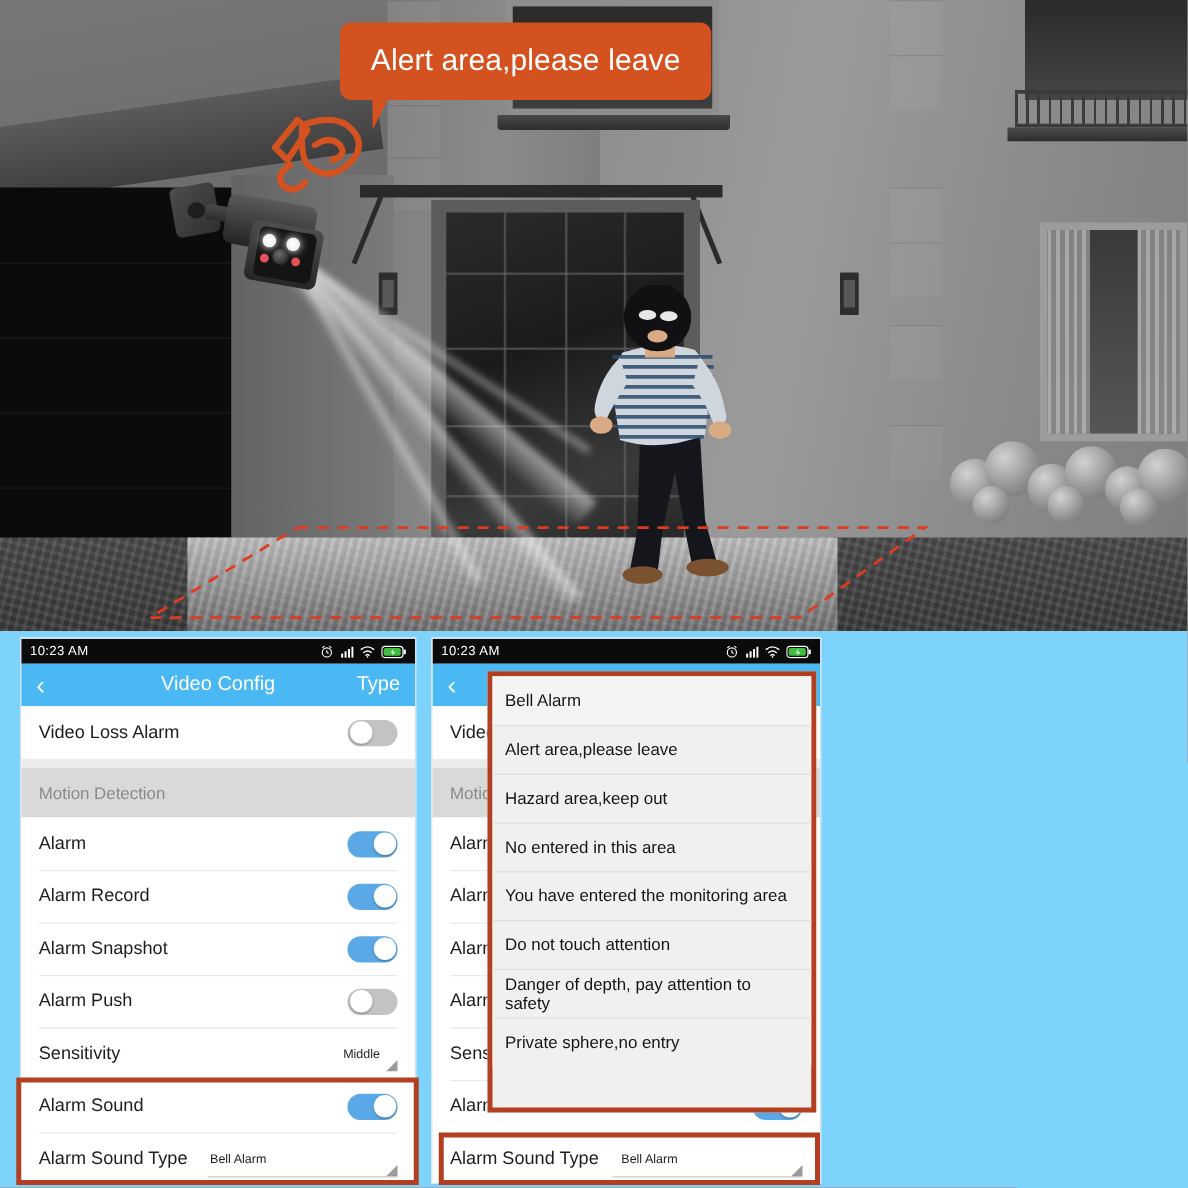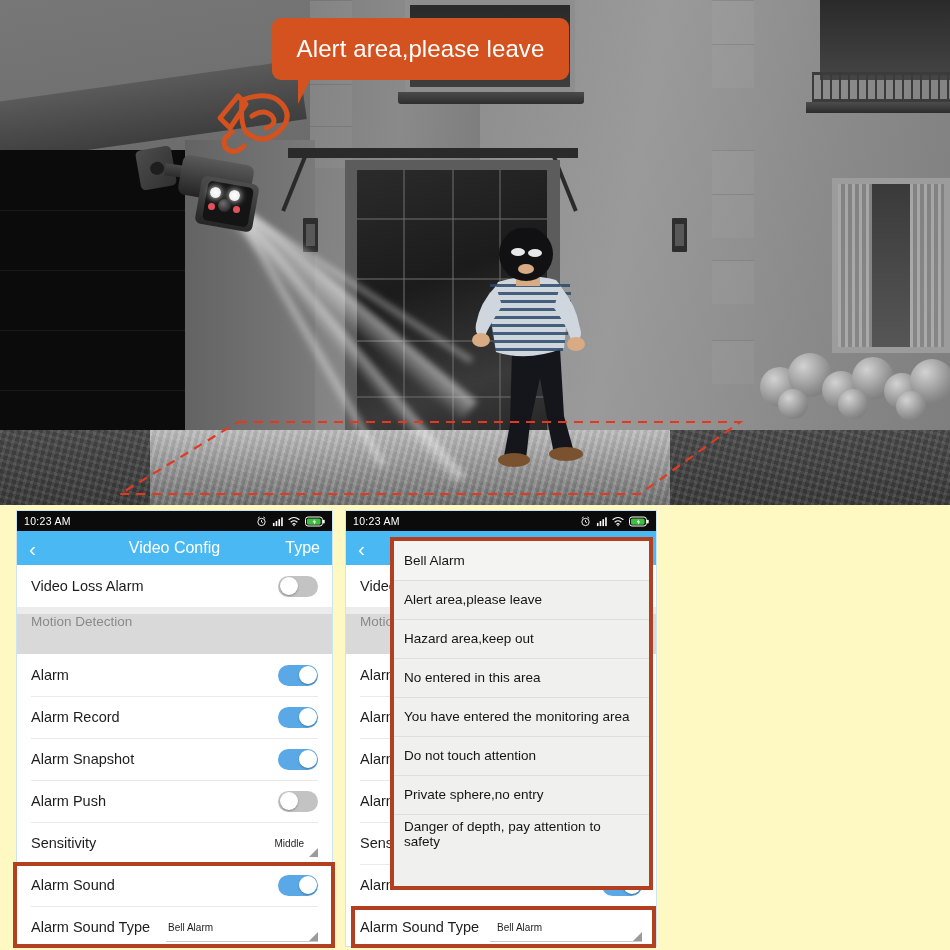--- a/index.html
+++ b/index.html
@@ -228,21 +228,21 @@
     content:""; position:absolute; left:26px; top:58px;
     width:0;height:0;
     border-left:14px solid #d4521f;
     border-bottom:28px solid transparent;
     border-right:10px solid transparent;
   }
 
   
   #bottom {
     position:absolute; left:0; top:505px; width:950px; height:445px;
-    background:#fef9c3;
+    background:#7dd3fc;
   }
 
   .phone {
     position:absolute; background:#fff;
     border:1px solid #cfe3ef;
     overflow:hidden;
   }
   #phone-left  { left:16px;  top:5px; width:317px; height:437px; }
   #phone-right { left:345px; top:5px; width:312px; height:437px; }
 
@@ -271,21 +271,21 @@
     height:42px; display:flex; align-items:center;
     padding:12px 14px; background:#fff; position:relative;
   }
   .row + .row:before {
     content:""; position:absolute; left:14px; right:14px; top:0;
     height:1px; background:#e9e9e9;
   }
   .row .label { font-size:14.5px; color:#1d1d1d; }
   .row .value { margin-left:auto; font-size:10px; color:#1d1d1d; padding-right:14px;}
   .section-head {
-    height:40px; display:flex; align-items:flex-start; padding:0 14px;
+    height:40px; display:flex; align-items:center; padding:0 14px;
     background:#d9d9d9; color:#8a8a8a; font-size:13.5px;
   }
   .divider-gap { height:7px; background:#ececec; }
 
   .toggle {
     margin-left:auto; width:40px; height:21px; border-radius:11px;
     position:relative; flex:0 0 auto;
   }
   .toggle.on  { background:#5aa9e6; }
   .toggle.off { background:#c3c3c3; }
@@ -670,15 +670,15 @@
 
 </div>
 
 <div id="dropdown">
   <div class="dd-item">Bell Alarm</div>
   <div class="dd-item">Alert area,please leave</div>
   <div class="dd-item">Hazard area,keep out</div>
   <div class="dd-item">No entered in this area</div>
   <div class="dd-item">You have entered the monitoring area</div>
   <div class="dd-item">Do not touch attention</div>
+  <div class="dd-item">Danger of depth, pay attention to safety</div>
   <div class="dd-item">Private sphere,no entry</div>
-  <div class="dd-item">Danger of depth, pay attention to safety</div>
 </div>
 
 </body></html>

